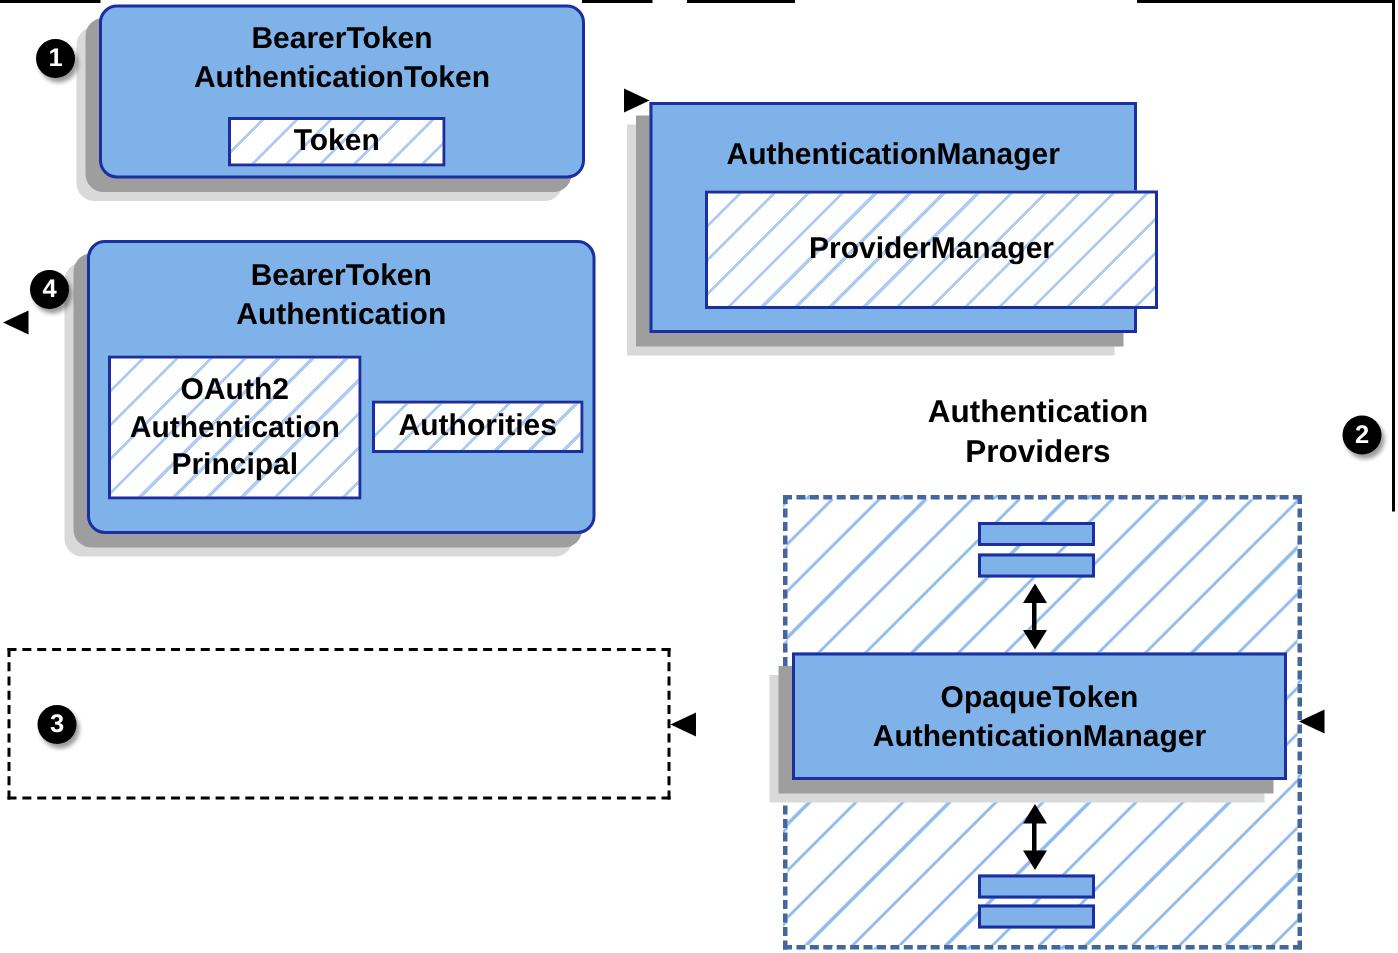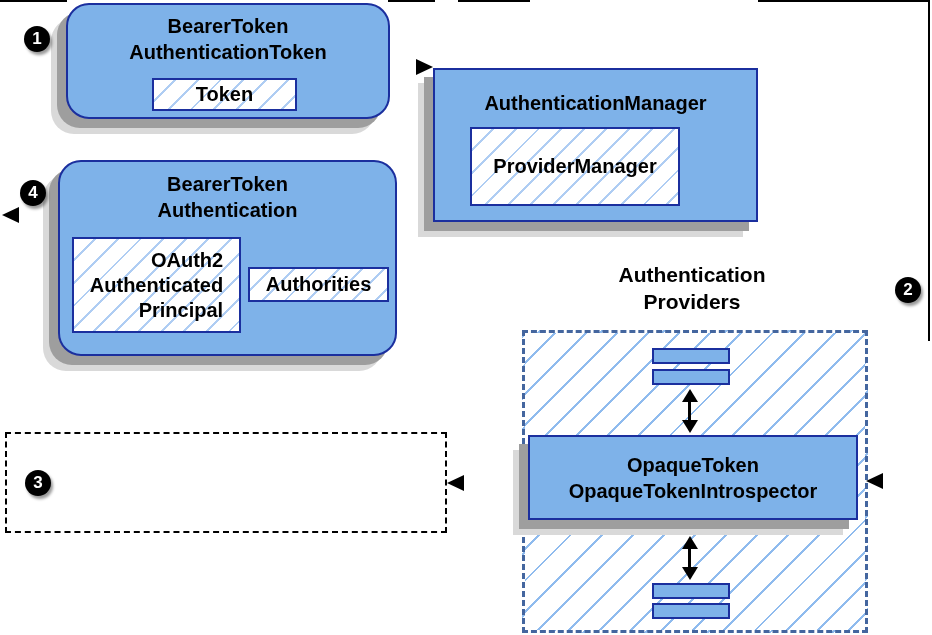--- a/index.html
+++ b/index.html
@@ -19,33 +19,33 @@
     position:relative;width:932px;height:635px;background:#fff;overflow:hidden;
     font-family:"Liberation Sans",sans-serif;color:#000;
   }
   .seg{position:absolute;background:var(--connector);}
   .node{
     position:absolute;box-sizing:border-box;
     background:var(--node-fill);
     border:2px solid var(--node-border);
     box-shadow:-9px 9px 0 var(--shadow-dark),-15px 15px 0 var(--shadow-light);
   }
-  .rounded{border-radius:23px;}
+  .rounded{border-radius:12px;}
   .node-title{
     position:absolute;left:0;right:0;top:0;
     font-weight:bold;font-size:20px;line-height:26px;
     text-align:center;white-space:pre-line;
   }
   .chip{
     position:absolute;box-sizing:border-box;
     border:2px solid var(--node-border);
     background:repeating-linear-gradient(135deg,rgba(0,0,0,0) 0 14px,var(--hatch-line) 14px 16px),#fff;
     display:flex;align-items:center;justify-content:center;
     font-weight:bold;font-size:20px;line-height:25px;
-    text-align:right;white-space:pre-line;
+    text-align:center;white-space:pre-line;
   }
   .group-box{
     position:absolute;box-sizing:border-box;
     border:3px dashed var(--group-border);
     background:repeating-linear-gradient(135deg,rgba(0,0,0,0) 0 20px,var(--group-hatch) 20px 22px),#fff;
   }
   .intro-group{
     position:absolute;box-sizing:border-box;
     border:2px dashed #000;background:transparent;
   }
@@ -114,35 +114,35 @@
   <div class="intro-group" style="left:5px;top:432px;width:442px;height:101px;"></div>
 
   <div class="node rounded" style="left:66px;top:3px;width:324px;height:116px;">
     <div class="node-title" style="padding-top:8px;">BearerToken
 AuthenticationToken</div>
     <div class="chip" style="left:84px;top:73px;width:145px;height:33px;">Token</div>
   </div>
 
   <div class="node" style="left:433px;top:68px;width:325px;height:154px;">
     <div class="node-title" style="padding-top:20px;">AuthenticationManager</div>
-    <div class="chip" style="left:35px;top:57px;width:210px;height:79px;">ProviderManager</div>
+    <div class="chip" style="left:35px;top:57px;width:302px;height:79px;">ProviderManager</div>
   </div>
 
   <div class="node rounded" style="left:58px;top:160px;width:339px;height:196px;">
     <div class="node-title" style="padding-top:9px;">BearerToken
 Authentication</div>
     <div class="chip" style="left:12px;top:75px;width:169px;height:96px;">OAuth2
-Authenticated
+Authentication
 Principal</div>
     <div class="chip" style="left:188px;top:105px;width:141px;height:35px;">Authorities</div>
   </div>
 
   <div class="node" style="left:528px;top:435px;width:330px;height:85px;">
     <div class="label-2line">OpaqueToken
-OpaqueTokenIntrospector</div>
+AuthenticationManager</div>
   </div>
 
 
   <div class="ah-right" style="left:416px;top:59px;"></div>
   <div class="ah-left" style="left:2px;top:207px;"></div>
   <div class="ah-left" style="left:866px;top:473px;"></div>
   <div class="ah-left" style="left:447px;top:475px;"></div>
 
   <div class="badge" style="left:24px;top:26px;">1</div>
   <div class="badge" style="left:895px;top:277px;">2</div>

